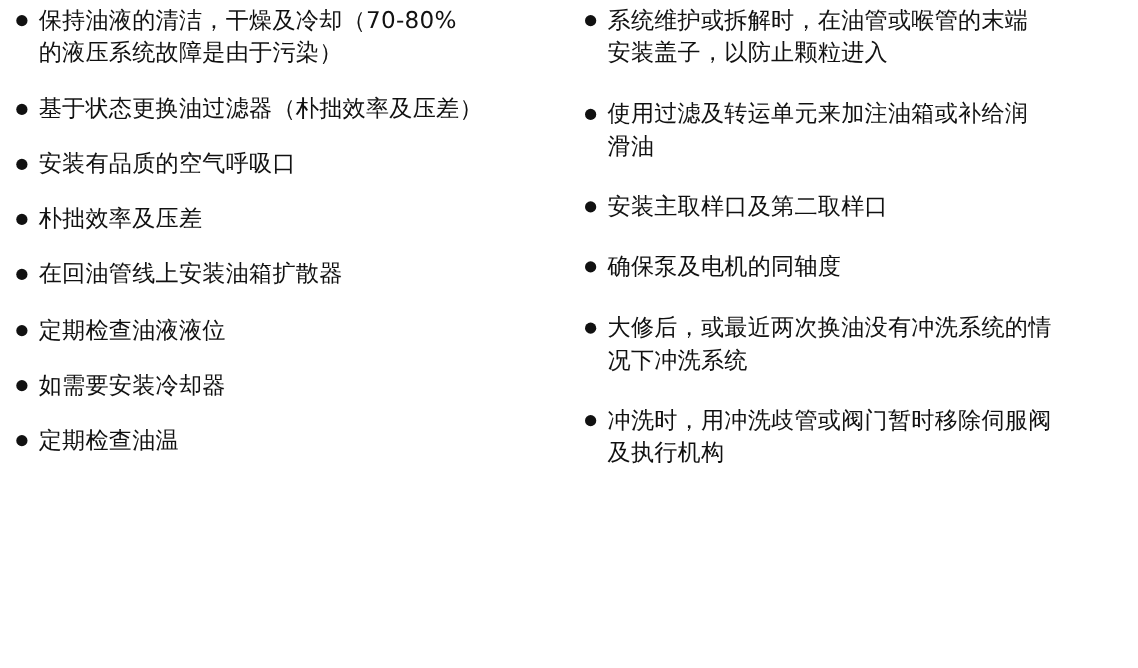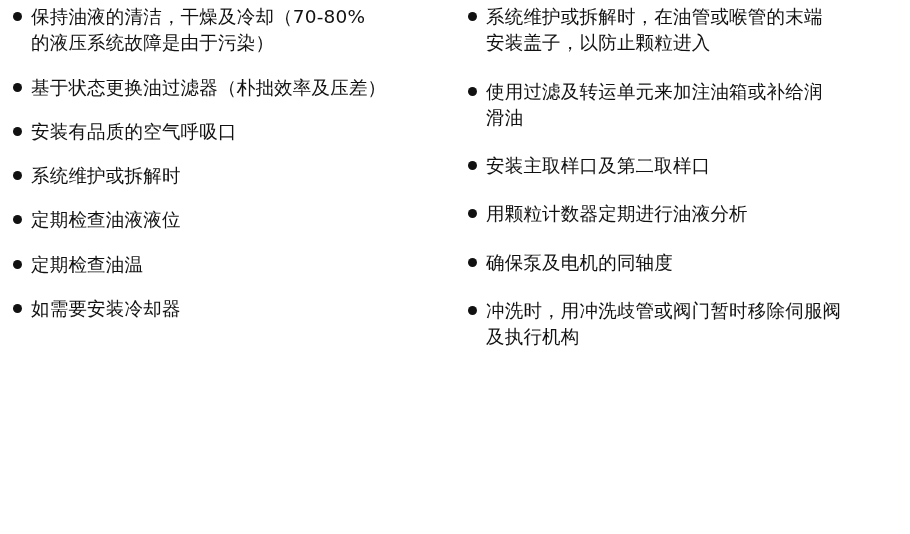--- a/index.html
+++ b/index.html
@@ -76,58 +76,63 @@
     <div class="bullet-item">
       <span class="bullet-dot"></span>
       <span class="bullet-text">基于状态更换油过滤器（朴拙效率及压差）</span>
     </div>
     <div class="bullet-item">
       <span class="bullet-dot"></span>
       <span class="bullet-text">安装有品质的空气呼吸口</span>
     </div>
     <div class="bullet-item">
       <span class="bullet-dot"></span>
-      <span class="bullet-text">系统维护或拆解时</span>
+      <span class="bullet-text">朴拙效率及压差</span>
+    </div>
+    <div class="bullet-item">
+      <span class="bullet-dot"></span>
+      <span class="bullet-text">在回油管线上安装油箱扩散器</span>
     </div>
     <div class="bullet-item">
       <span class="bullet-dot"></span>
       <span class="bullet-text">定期检查油液液位</span>
     </div>
     <div class="bullet-item">
       <span class="bullet-dot"></span>
-      <span class="bullet-text">定期检查油温</span>
+      <span class="bullet-text">如需要安装冷却器</span>
     </div>
     <div class="bullet-item">
       <span class="bullet-dot"></span>
-      <span class="bullet-text">如需要安装冷却器</span>
+      <span class="bullet-text">定期检查油温</span>
     </div>
   </div>
 
   <div class="column column-right">
     <div class="bullet-item">
       <span class="bullet-dot"></span>
       <span class="bullet-text">系统维护或拆解时，在油管或喉管的末端
 安装盖子，以防止颗粒进入</span>
     </div>
     <div class="bullet-item">
       <span class="bullet-dot"></span>
       <span class="bullet-text">使用过滤及转运单元来加注油箱或补给润
 滑油</span>
     </div>
     <div class="bullet-item">
       <span class="bullet-dot"></span>
       <span class="bullet-text">安装主取样口及第二取样口</span>
     </div>
     <div class="bullet-item">
       <span class="bullet-dot"></span>
-      <span class="bullet-text">用颗粒计数器定期进行油液分析</span>
+      <span class="bullet-text">确保泵及电机的同轴度</span>
     </div>
     <div class="bullet-item">
       <span class="bullet-dot"></span>
-      <span class="bullet-text">确保泵及电机的同轴度</span>
+      <span class="bullet-text">大修后，或最近两次换油没有冲洗系统的情
+况下冲洗系统</span>
     </div>
     <div class="bullet-item">
       <span class="bullet-dot"></span>
       <span class="bullet-text">冲洗时，用冲洗歧管或阀门暂时移除伺服阀
 及执行机构</span>
     </div>
   </div>
 
 </div>
 

